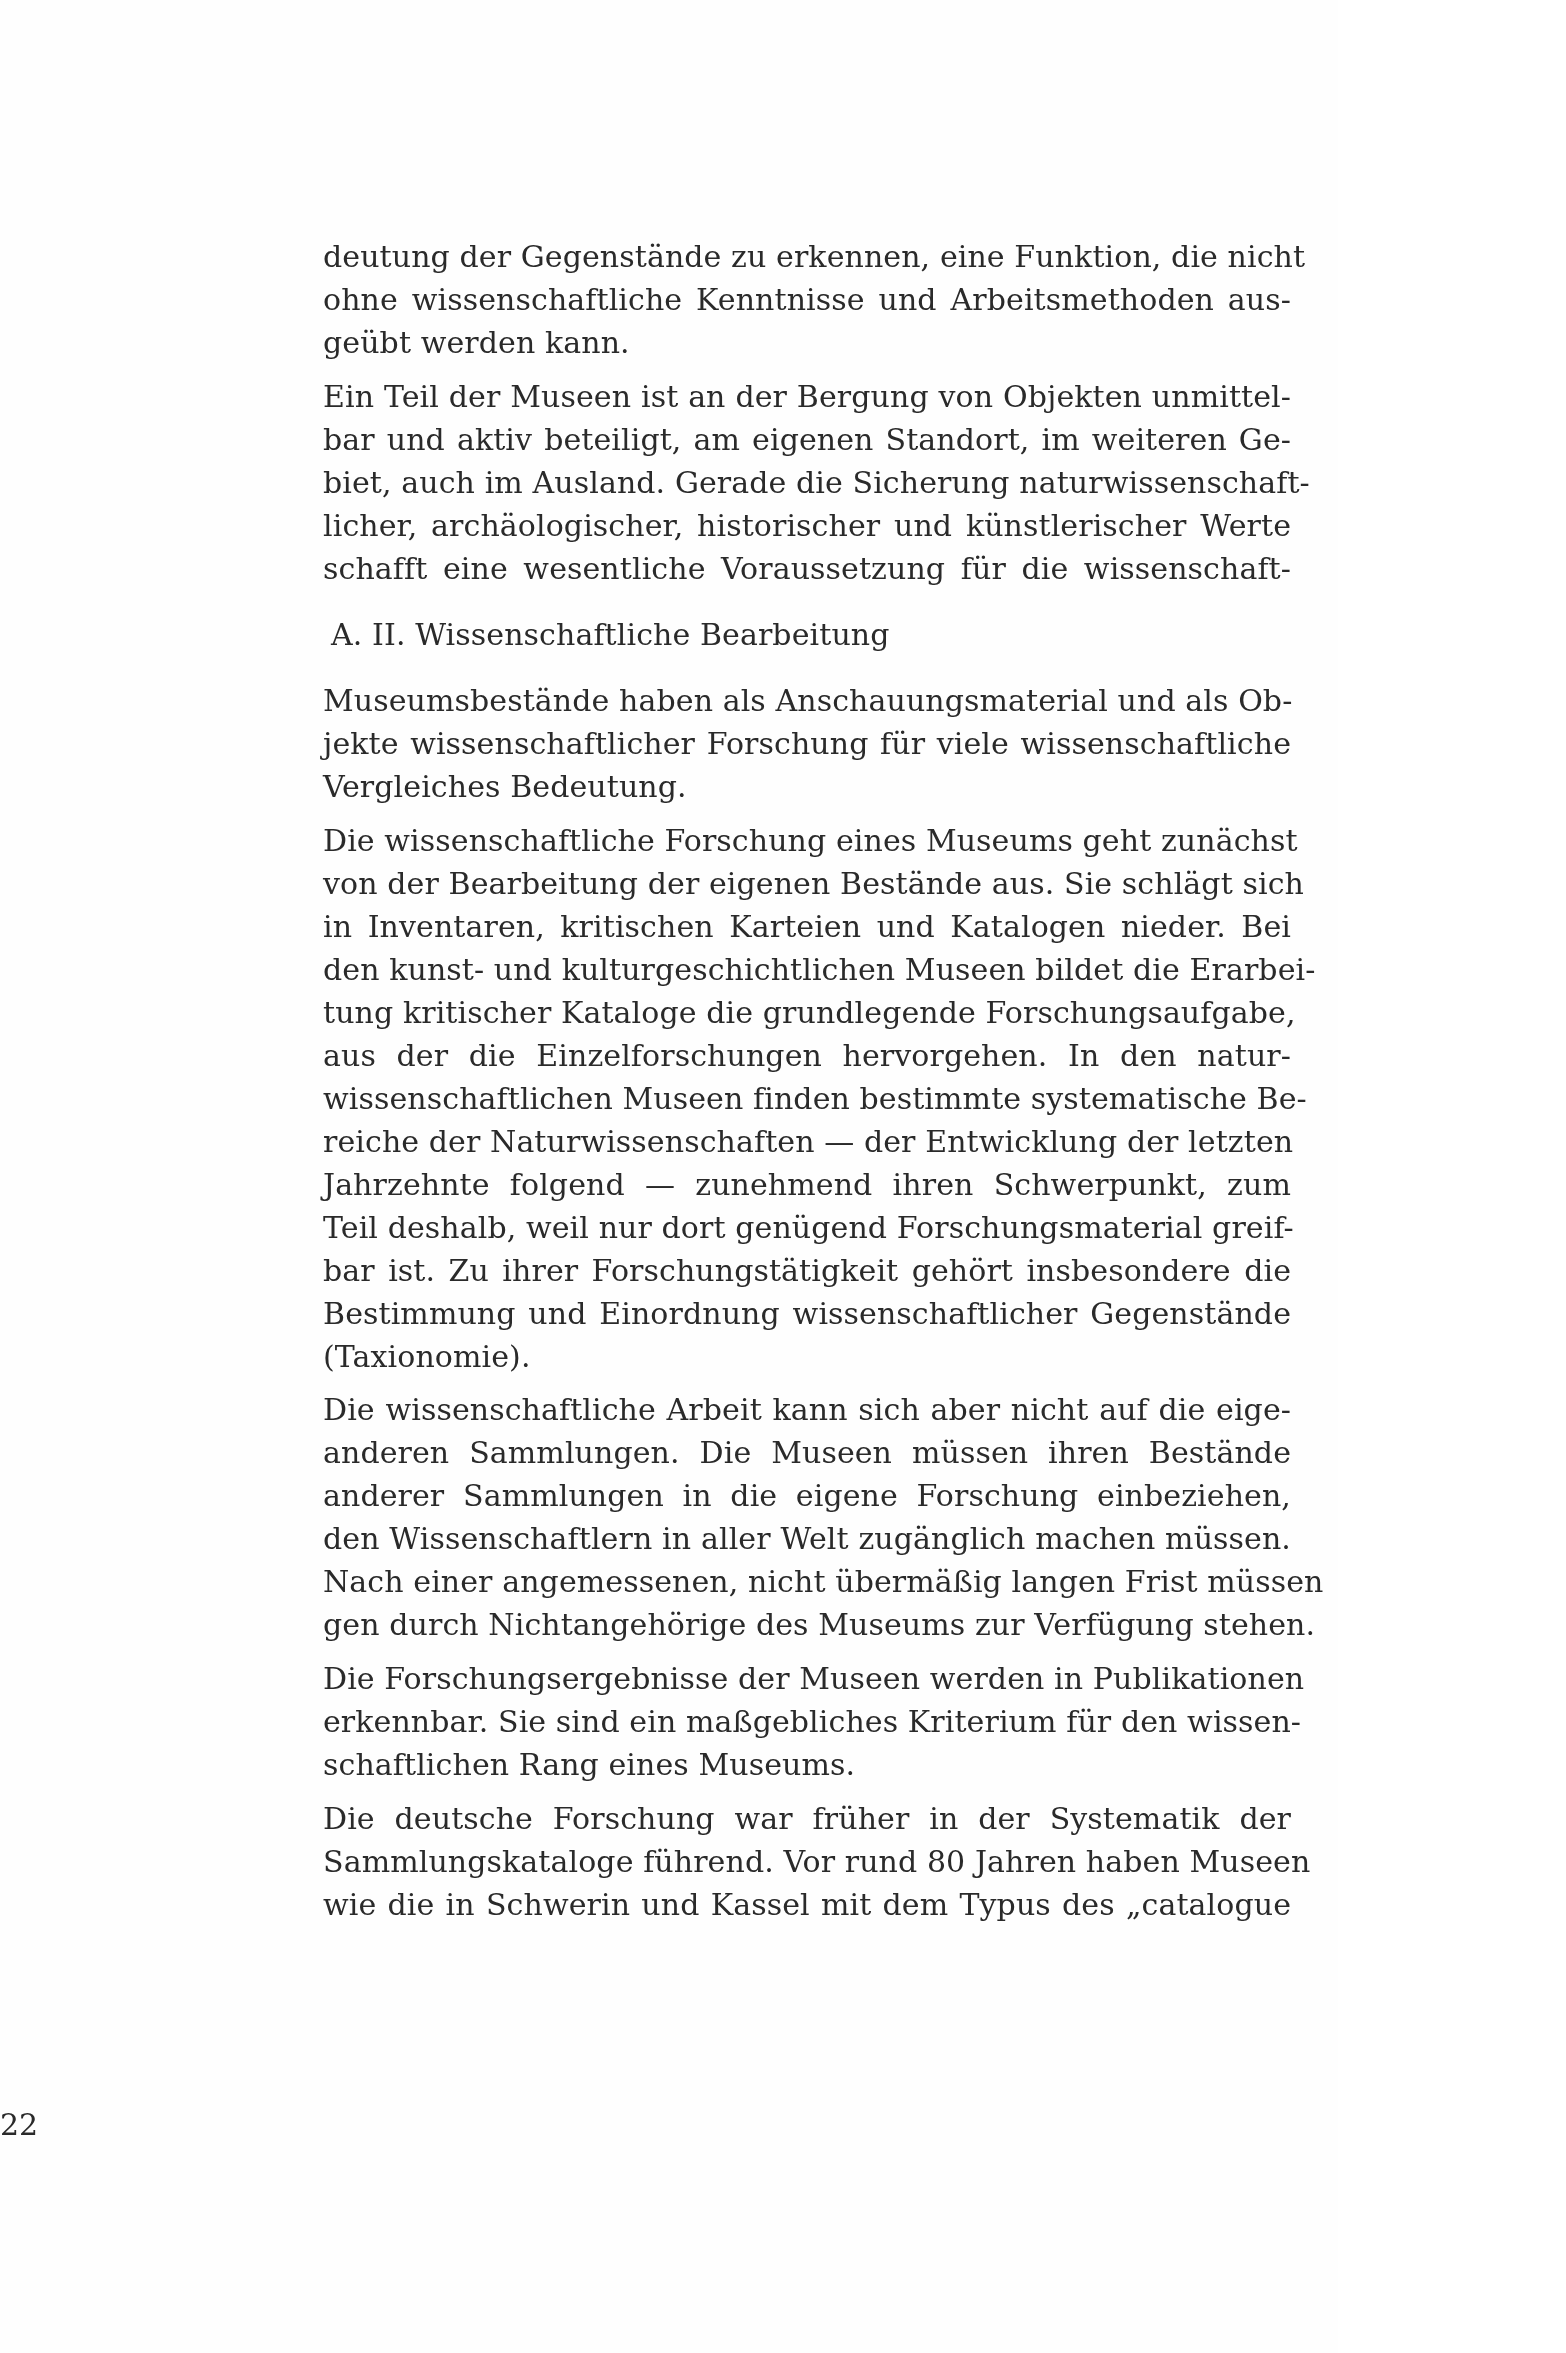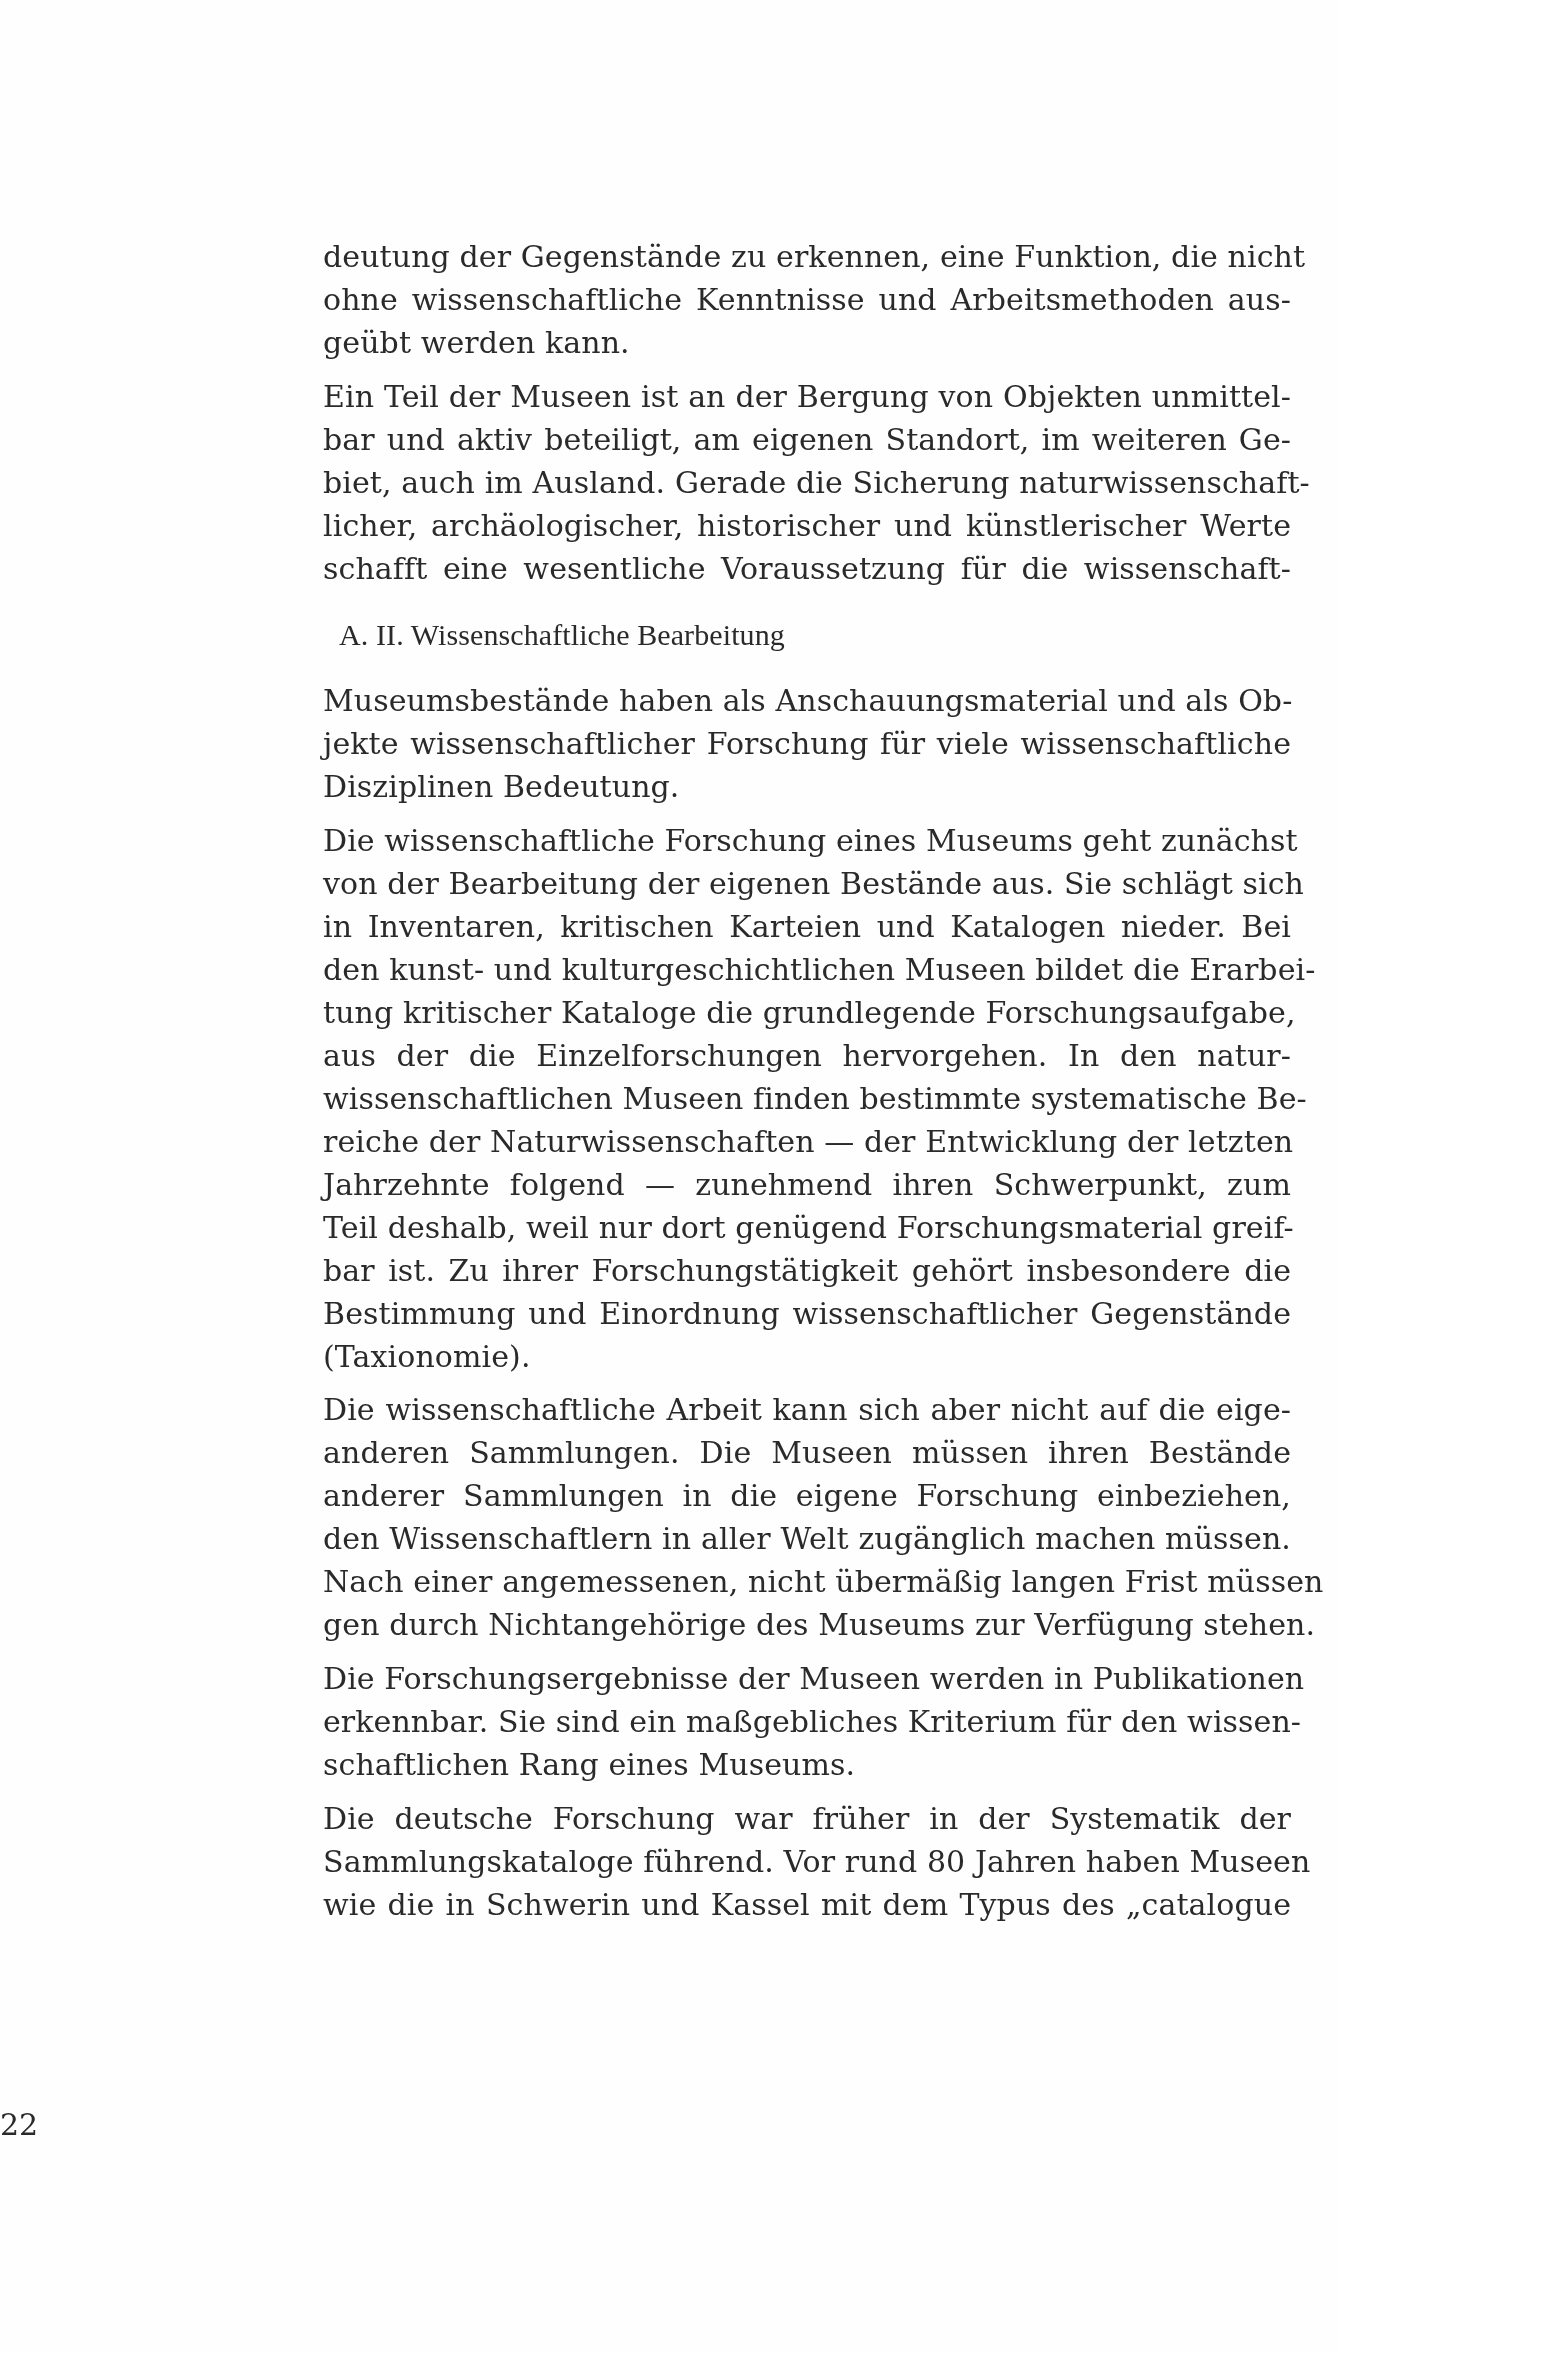--- a/index.html
+++ b/index.html
@@ -13,21 +13,21 @@
     font-family: "DejaVu Serif", "Liberation Serif", serif;
     font-size: 30px;
     line-height: 43px;
     color: #2a2a2a;
     text-align: justify;
     letter-spacing: 0.1px;
   }
   .para { margin: 0 0 10.8px 0; text-align: justify; }
   .para .line { display: block; text-align: justify; text-align-last: justify; white-space: nowrap; }
   .para .line.last { text-align-last: left; }
-  .heading { margin: 23px 0 23px 16px; font-family: Liberation Serif, serif; }
+  .heading { margin: 23px 0 23px 8px; }
   .page-number {
     position: absolute;
     left: 0; width: 1567px;
     top: 2107px;
     text-align: left;
     font-family: "DejaVu Serif", "Liberation Serif", serif;
     font-size: 30px;
     color: #2a2a2a;
   }
 </style>
@@ -51,21 +51,21 @@
       <span class="line">schafft eine wesentliche Voraussetzung für die wissenschaft-</span>
     </div>
 
     <div class="para heading">
       <span class="line last">A. II. Wissenschaftliche Bearbeitung</span>
     </div>
 
     <div class="para">
       <span class="line">Museumsbestände haben als Anschauungsmaterial und als Ob-</span>
       <span class="line">jekte wissenschaftlicher Forschung für viele wissenschaftliche</span>
-      <span class="line last">Disziplinen Bedeutung.</span>
+      <span class="line last">Vergleiches Bedeutung.</span>
     </div>
 
     <div class="para">
       <span class="line">Die wissenschaftliche Forschung eines Museums geht zunächst</span>
       <span class="line">von der Bearbeitung der eigenen Bestände aus. Sie schlägt sich</span>
       <span class="line">in Inventaren, kritischen Karteien und Katalogen nieder. Bei</span>
       <span class="line">den kunst- und kulturgeschichtlichen Museen bildet die Erarbei-</span>
       <span class="line">tung kritischer Kataloge die grundlegende Forschungsaufgabe,</span>
       <span class="line">aus der die Einzelforschungen hervorgehen. In den natur-</span>
       <span class="line">wissenschaftlichen Museen finden bestimmte systematische Be-</span>

